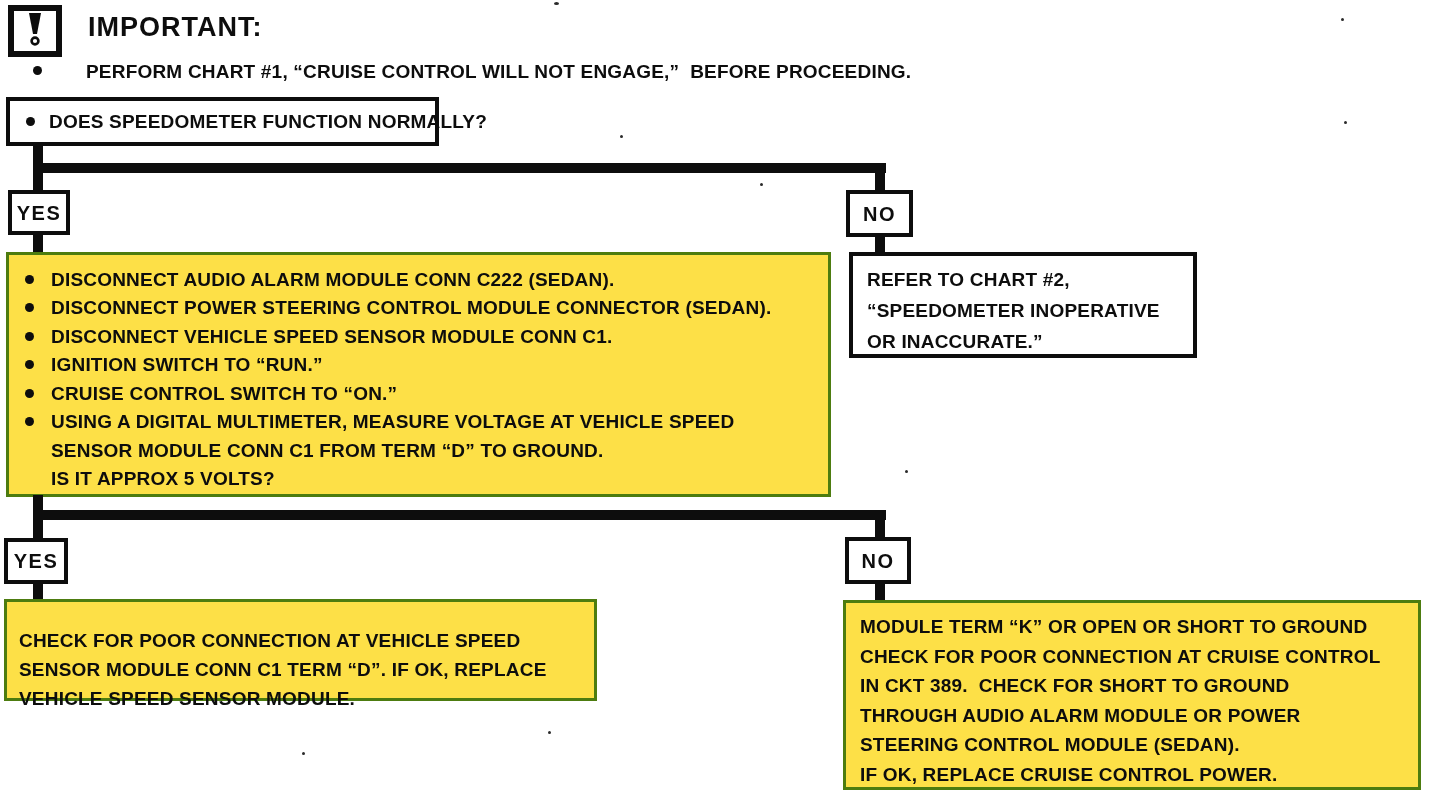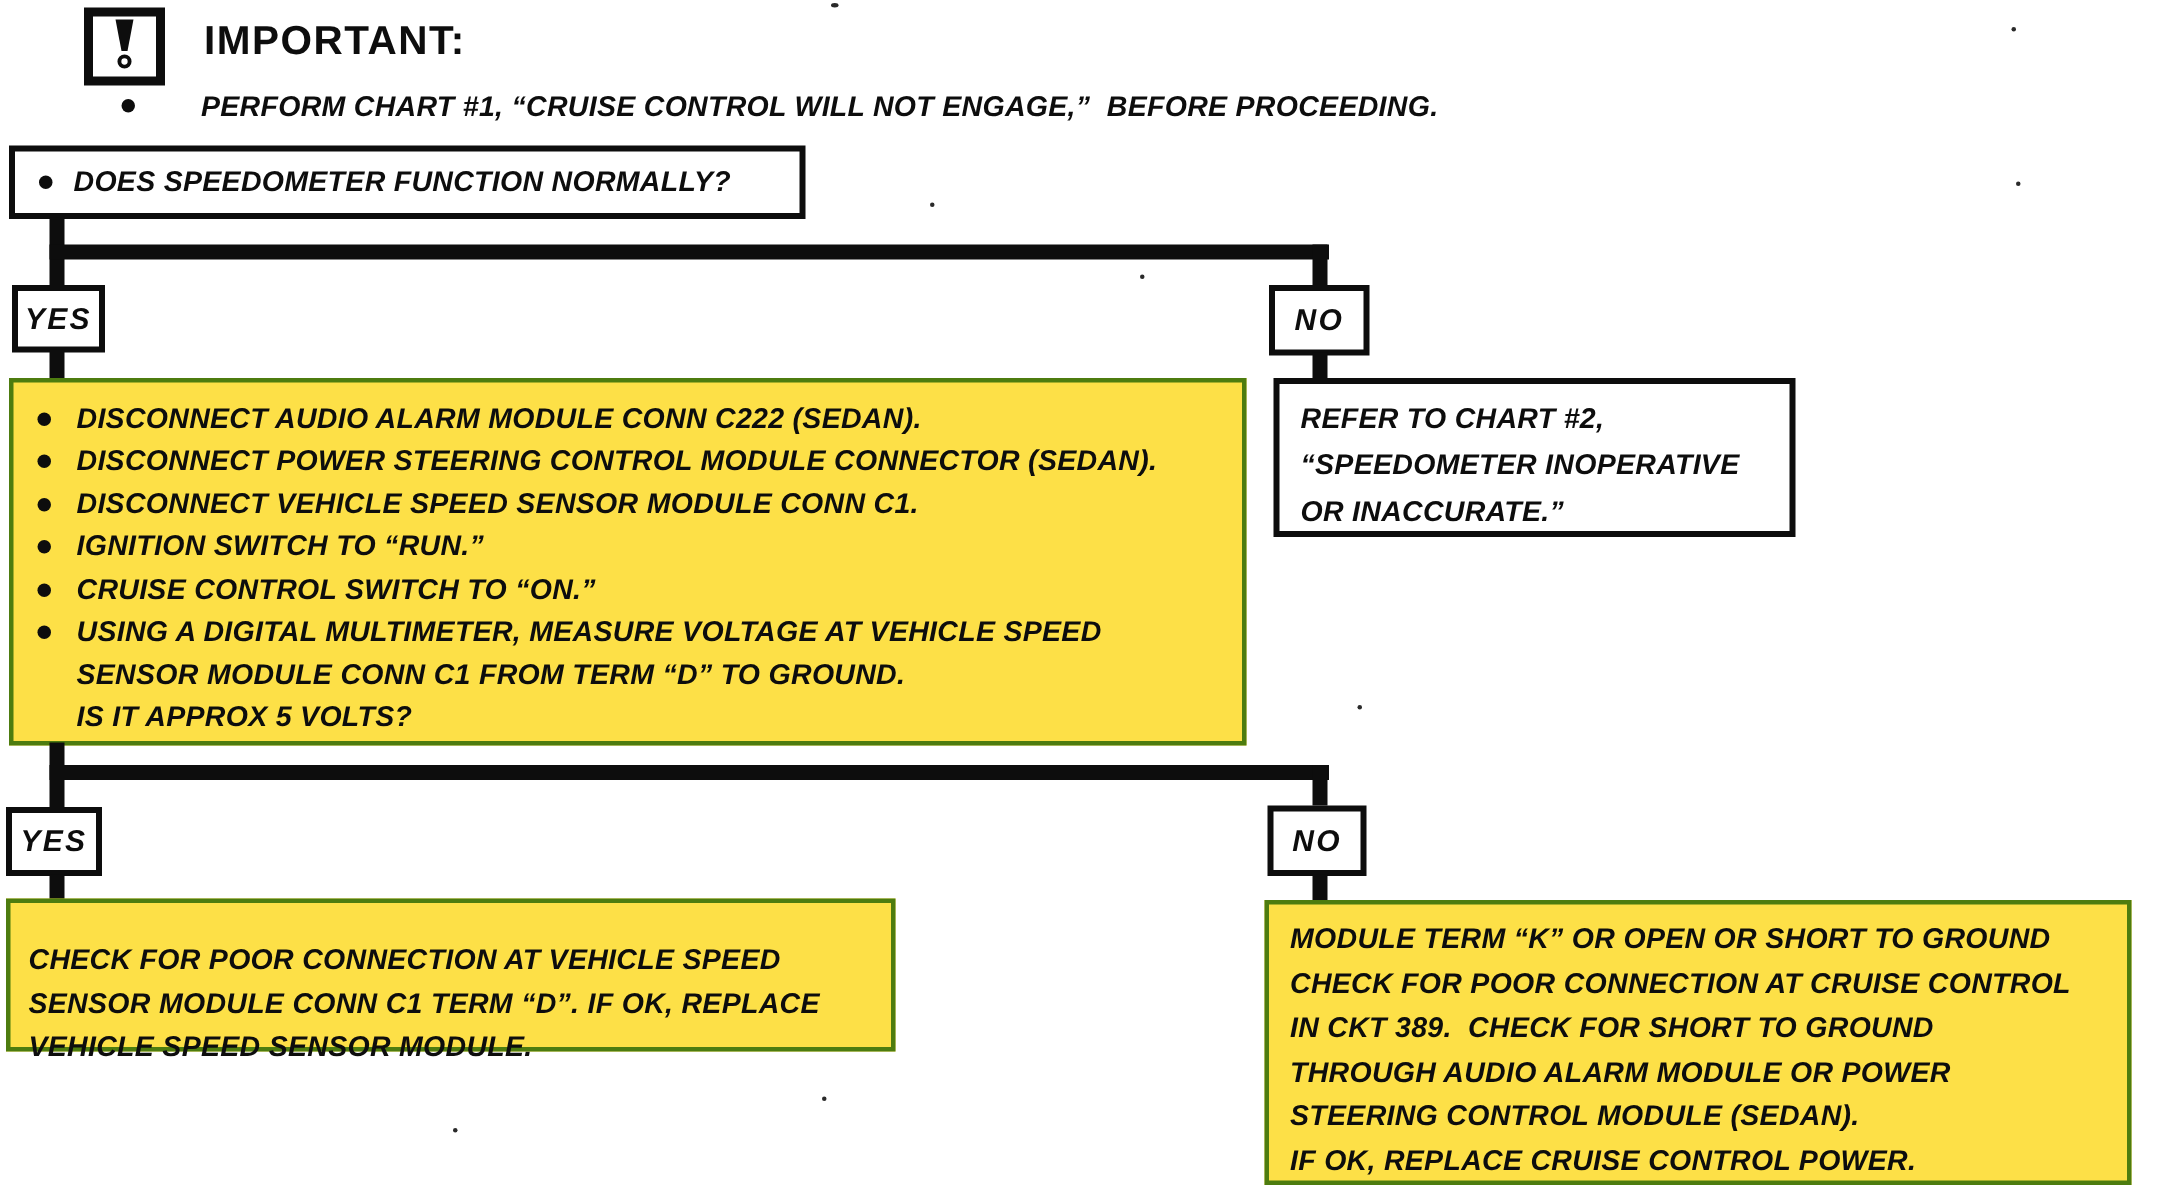--- a/index.html
+++ b/index.html
@@ -1,25 +1,25 @@
 <!DOCTYPE html>
 <html><head>
 <meta charset="utf-8">
 <style>
   html,body{margin:0;padding:0;background:#ffffff;}
   #page{
     position:relative;width:1440px;height:794px;background:#ffffff;
     font-family:"Liberation Sans", sans-serif;color:#0d0d0d;overflow:hidden;
   }
-  .abs{position:absolute;margin-left:48px;}
+  .abs{position:absolute;}
   .box{position:absolute;border:4px solid #0d0d0d;background:#ffffff;box-sizing:border-box;}
   .box-thin{position:absolute;border:3px solid #4d7c0f;background:#fde047;box-sizing:border-box;}
   .txt{
     font-weight:700;font-size:19px;letter-spacing:0.2px;line-height:1;
-    white-space:pre;color:#0d0d0d;font-style:italic;
+    white-space:pre;color:#0d0d0d;
   }
   .label-box{display:flex;align-items:center;justify-content:center;}
   .label-box .txt{font-size:20px;letter-spacing:1.5px;}
   .title{font-weight:700;font-size:27px;letter-spacing:1px;white-space:pre;}
   .bdot{width:9px;height:9px;border-radius:50%;background:#0d0d0d;flex:0 0 auto;}
   .bdot.hide{visibility:hidden;}
   .pline{display:flex;align-items:center;height:28.5px;}
   .pline .bdot{margin-left:16px;margin-right:17px;}
   .rline{height:29px;display:flex;align-items:center;}
   .speck{position:absolute;background:#2a2a2a;border-radius:50%;}
@@ -36,21 +36,21 @@
       <polygon points="15,2 27,2 23,23 19,23" fill="#0d0d0d"></polygon>
       <circle cx="21" cy="30" r="3.4" fill="none" stroke="#0d0d0d" stroke-width="2.6"></circle>
     </svg>
   </div>
 
   <div class="abs title" style="left:88px;top:12px;">IMPORTANT:</div>
 
   <div class="abs bdot" style="left:33px;top:66px;"></div>
   <div class="abs txt" style="left:86px;top:62px;">PERFORM CHART #1, “CRUISE CONTROL WILL NOT ENGAGE,”  BEFORE PROCEEDING.</div>
 
-  <div class="box" style="left:6px;top:97px;width:531px;height:49px;display:flex;align-items:center;text-align:right;">
+  <div class="box" style="left:6px;top:97px;width:433px;height:49px;display:flex;align-items:center;text-align:right;">
     <span class="bdot" style="margin-left:16px;margin-right:14px;"></span>
     <span class="txt">DOES SPEEDOMETER FUNCTION NORMALLY?</span>
   </div>
 
   <div class="conn" style="left:33px;top:145px;width:10px;height:46px;"></div>
   <div class="conn" style="left:33px;top:163px;width:853px;height:10px;"></div>
   <div class="conn" style="left:875px;top:163px;width:10px;height:28px;"></div>
 
   <div class="box label-box" style="left:8px;top:190px;width:62px;height:45px;">
     <span class="txt">YES</span>

